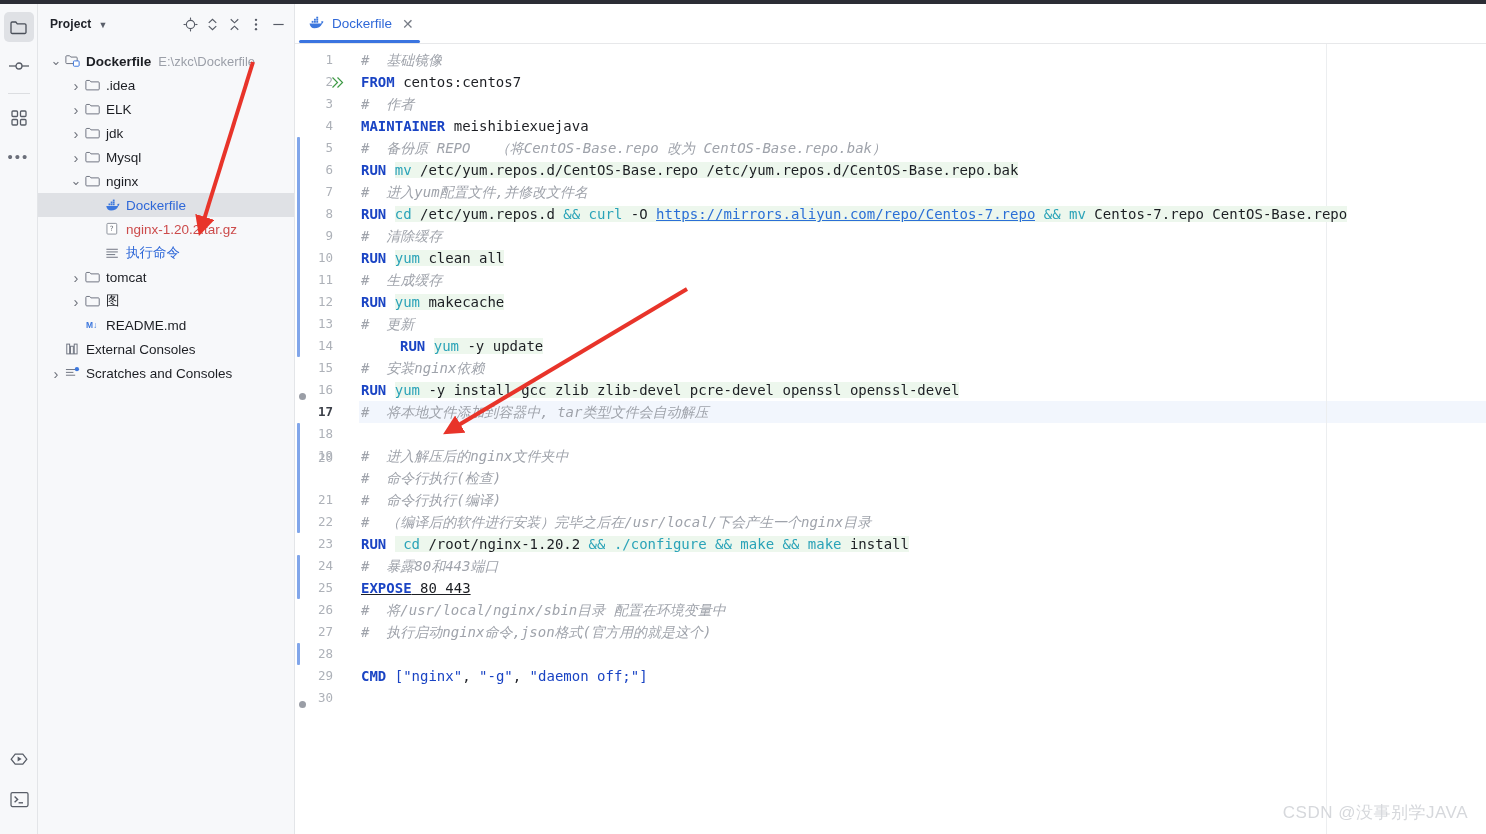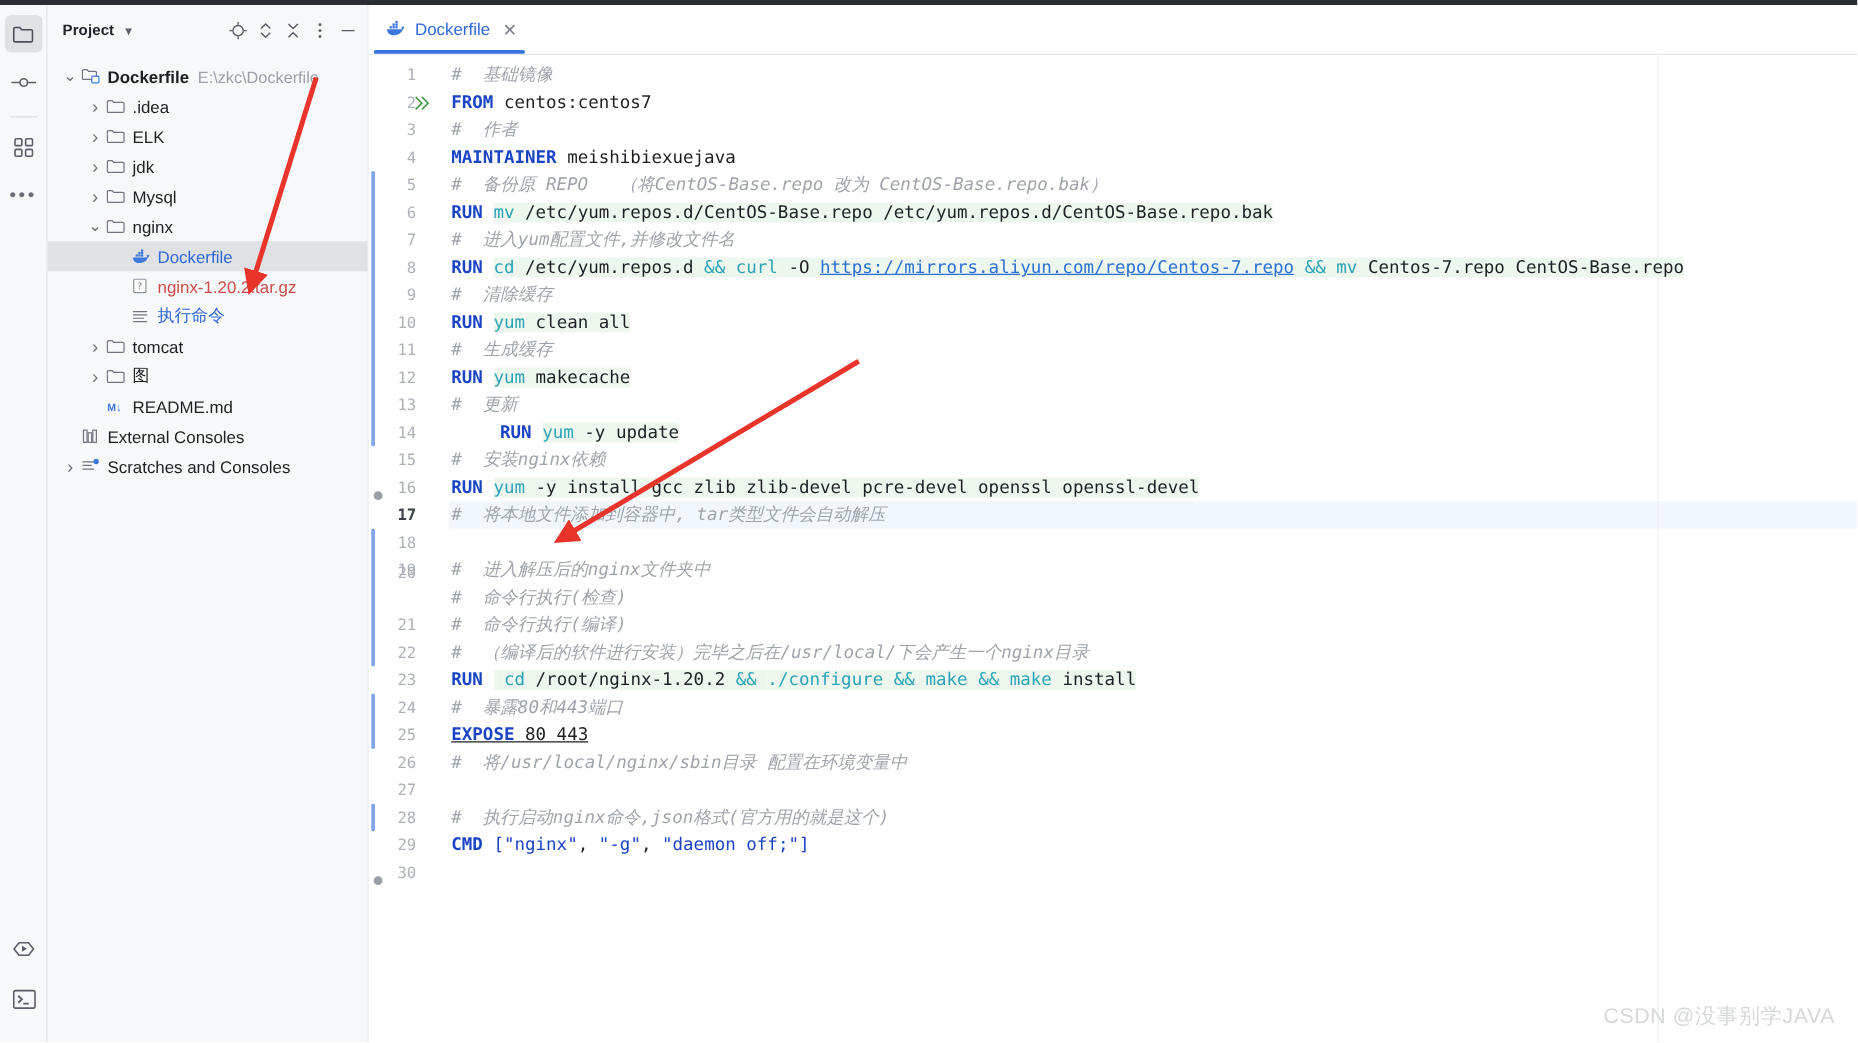--- a/index.html
+++ b/index.html
@@ -457,21 +457,21 @@
             <div class="cline" style="top: 335px; left: 2px;"><span class="tok-kw">RUN </span><span class="tok-cmd hl">yum</span><span class="hl"> -y install gcc zlib zlib-devel pcre-devel openssl openssl-devel</span></div>
             <div class="cline" style="top: 357px; left: 2px;"><span class="tok-cm">#  将本地文件添加到容器中, tar类型文件会自动解压</span></div>
             <div class="cline" style="top: 401px; left: 2px;"><span class="tok-cm">#  进入解压后的nginx文件夹中</span></div>
             <div class="cline" style="top: 423px; left: 2px;"><span class="tok-cm">#  命令行执行(检查)</span></div>
             <div class="cline" style="top: 445px; left: 2px;"><span class="tok-cm">#  命令行执行(编译)</span></div>
             <div class="cline" style="top: 467px; left: 2px;"><span class="tok-cm">#  （编译后的软件进行安装）完毕之后在/usr/local/下会产生一个nginx目录</span></div>
             <div class="cline" style="top: 489px; left: 2px;"><span class="tok-kw">RUN </span><span class="hl"> </span><span class="tok-cmd hl">cd</span><span class="hl"> /root/nginx-1.20.2 </span><span class="tok-cmd hl">&amp;&amp;</span><span class="hl"> </span><span class="tok-cmd hl">./configure</span><span class="hl"> </span><span class="tok-cmd hl">&amp;&amp;</span><span class="hl"> </span><span class="tok-cmd hl">make</span><span class="hl"> </span><span class="tok-cmd hl">&amp;&amp;</span><span class="hl"> </span><span class="tok-cmd hl">make</span><span class="hl"> install</span></div>
             <div class="cline" style="top: 511px; left: 2px;"><span class="tok-cm">#  暴露80和443端口</span></div>
             <div class="cline" style="top: 533px; left: 2px; text-decoration: underline;"><span class="tok-kw">EXPOSE</span><span class=""> 80 443</span></div>
             <div class="cline" style="top: 555px; left: 2px;"><span class="tok-cm">#  将/usr/local/nginx/sbin目录 配置在环境变量中</span></div>
-            <div class="cline" style="top: 599px; left: 2px;"><span class="tok-cm">#  执行启动nginx命令,json格式(官方用的就是这个)</span></div>
+            <div class="cline" style="top: 577px; left: 2px;"><span class="tok-cm">#  执行启动nginx命令,json格式(官方用的就是这个)</span></div>
             <div class="cline" style="top: 621px; left: 2px;"><span class="tok-kw">CMD </span><span class="tok-str">[</span><span class="tok-str">"nginx"</span><span class="">, </span><span class="tok-str">"-g"</span><span class="">, </span><span class="tok-str">"daemon off;"</span><span class="tok-str">]</span></div>
             <div class="cline" style="top: 643px; left: 2px;"><span class=""></span></div>
           </div>
       </div>
 
       <div class="watermark">CSDN @没事别学JAVA</div>
     </div>
 
     <svg class="arrows" id="arrows" width="1486" height="830">
         <defs>

